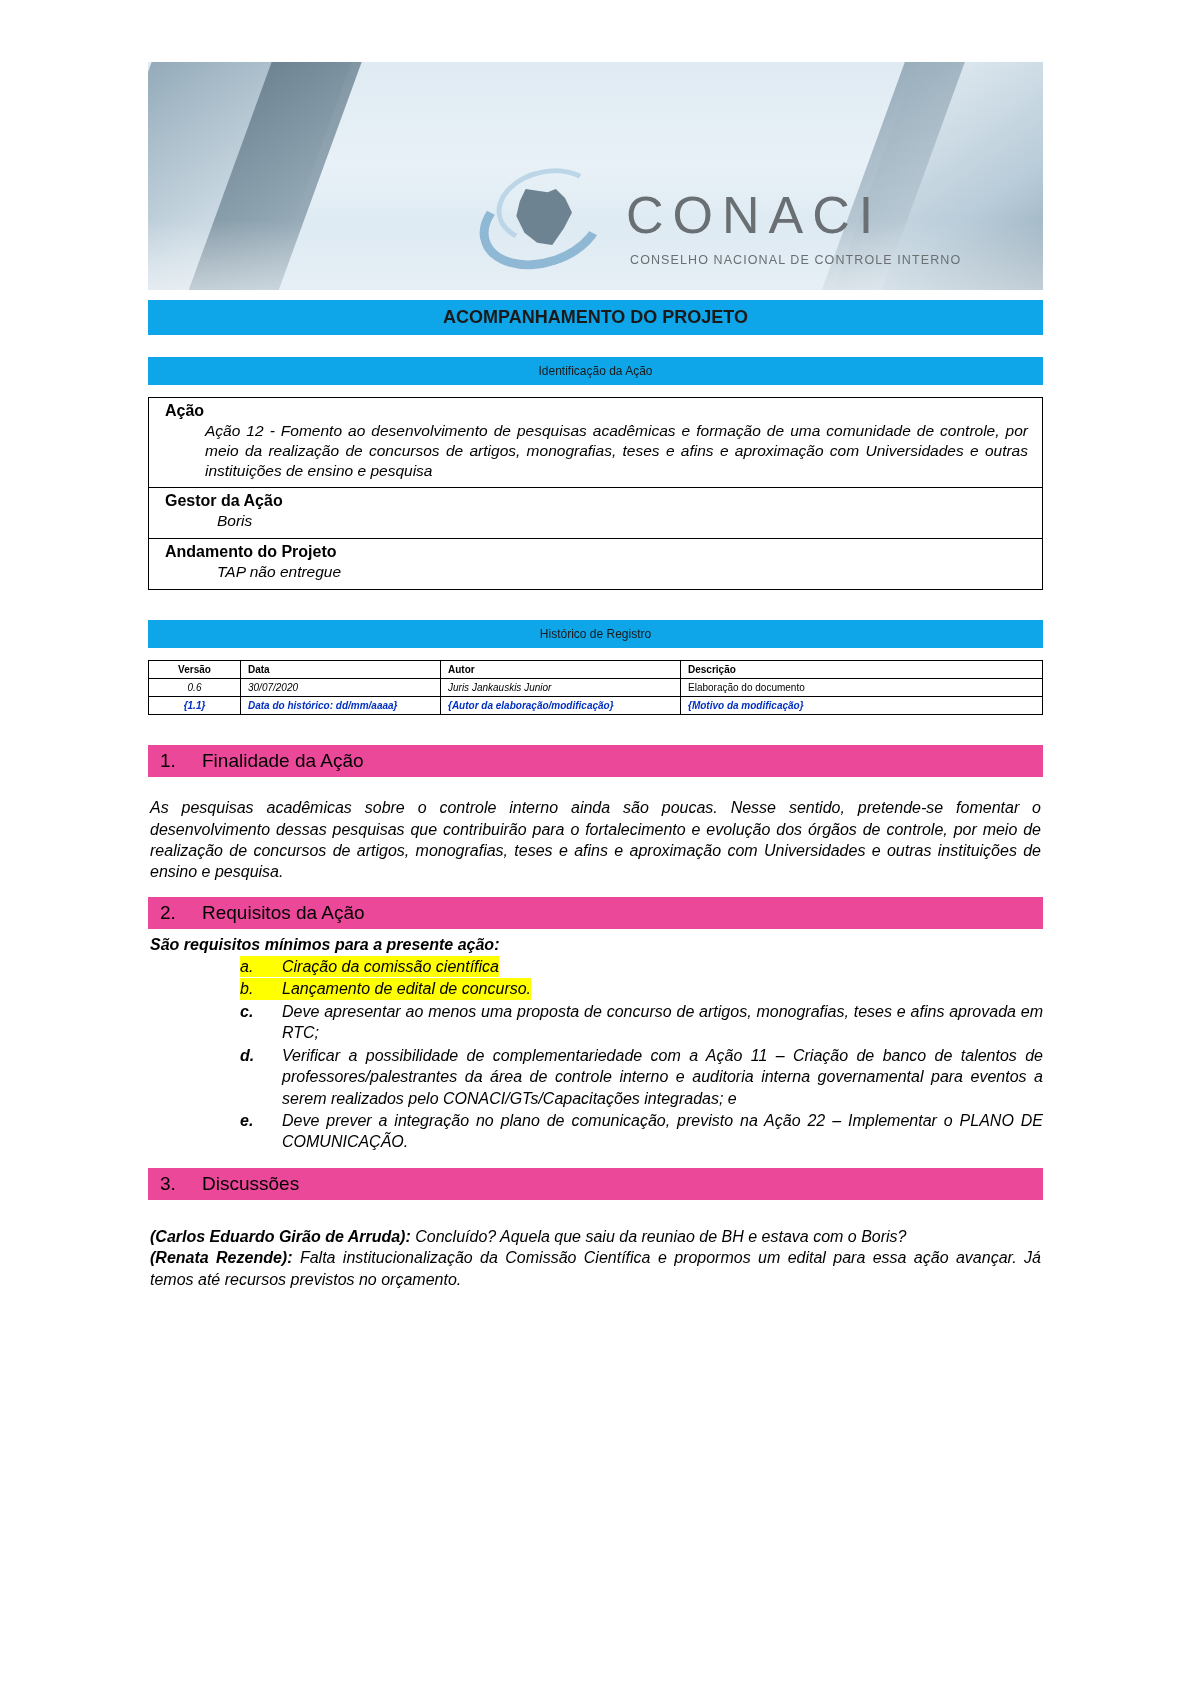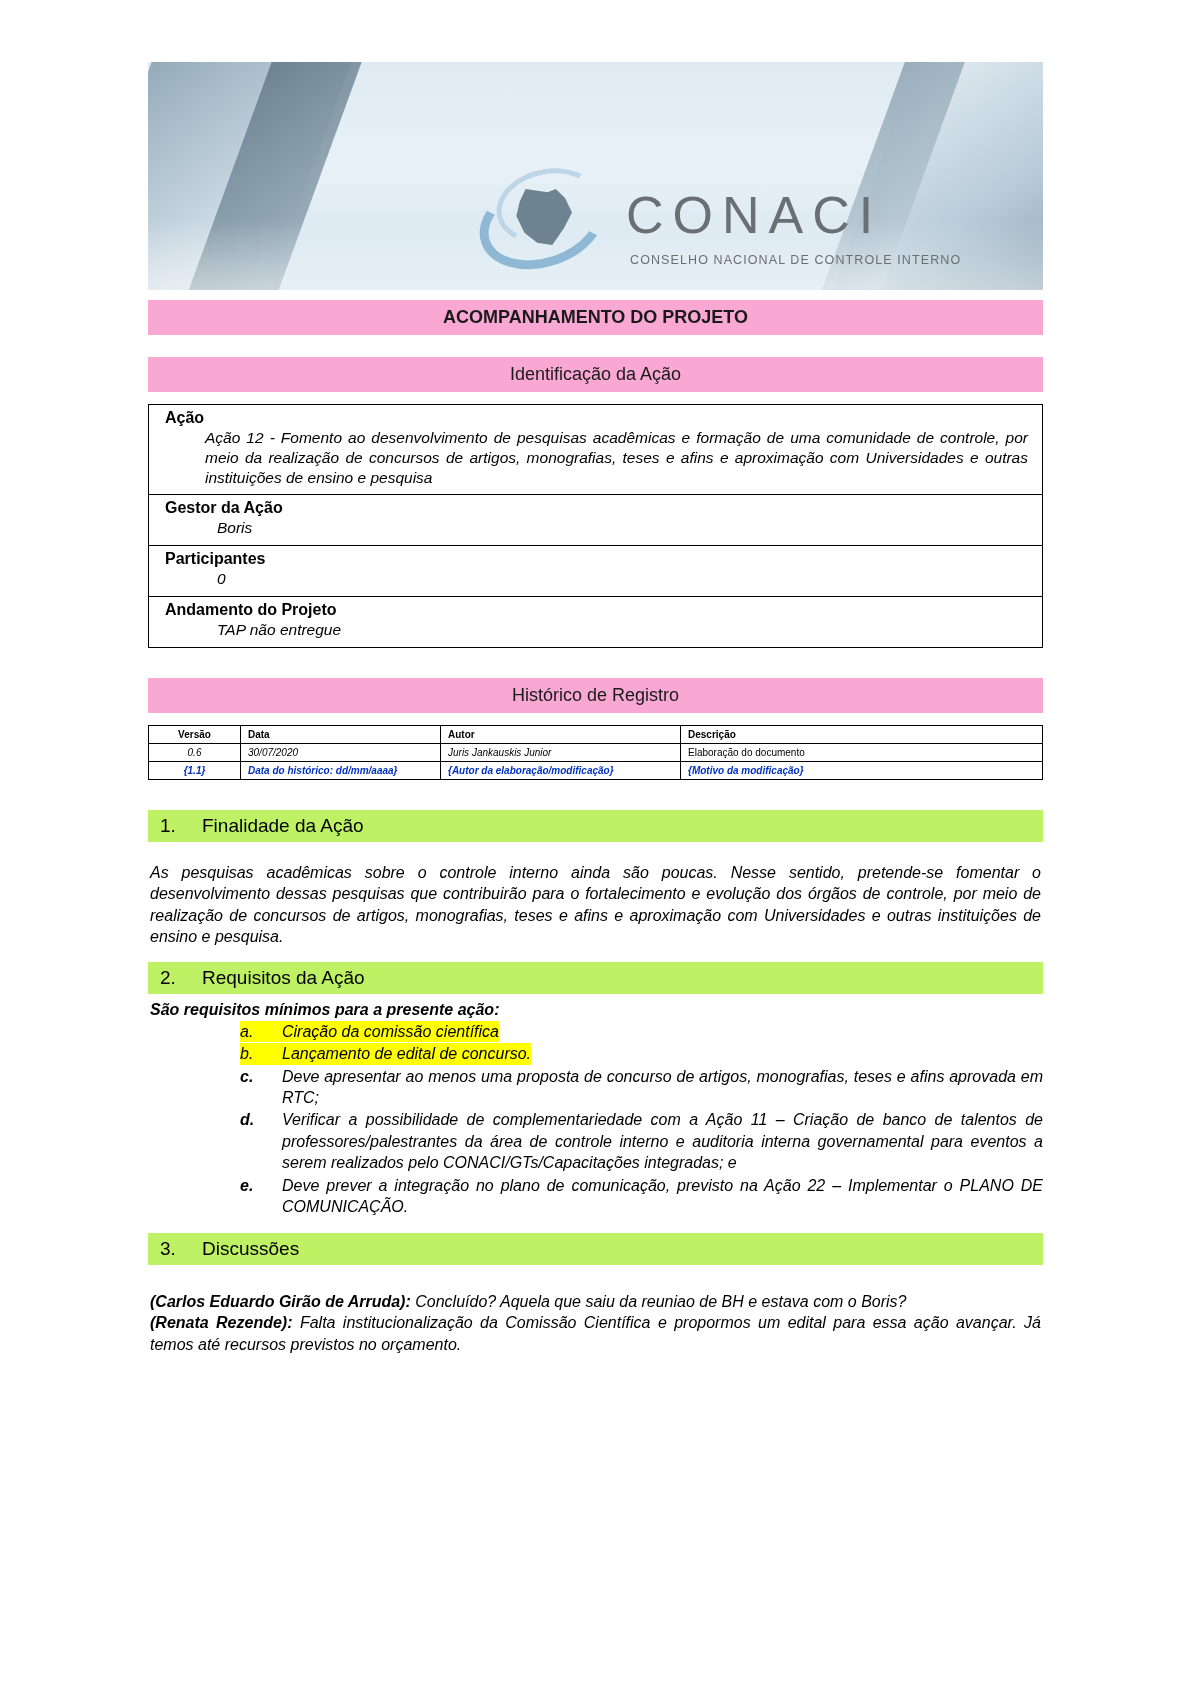--- a/index.html
+++ b/index.html
@@ -98,27 +98,27 @@
   }
 
   
   .content {
     position: absolute;
     left: 148px; top: 300px;
     width: 895px;
   }
 
   .bar {
-    background: #f9a8d4;
+    background: #0ea5e9;
     color: #1a1a1a;
     font-size: 17.5px;
     padding: 7px 0;
   }
   .bar.center { text-align: center; font-weight: bold; font-size: 18px; }
-  .bar.center-normal { text-align: center; font-weight: normal; font-size: 18px; }
+  .bar.center-normal { text-align: center; font-weight: normal; font-size: 12px; }
   .spacer-14 { height: 14px; }
   .spacer-20 { height: 22px; }
   .spacer-28 { height: 30px; }
 
   
   table.ident {
     width: 100%;
     border-collapse: collapse;
     border: 1.6px solid #000;
     margin-top: 12px;
@@ -153,21 +153,21 @@
   table.hist td.it { font-style: italic; }
   table.hist tr.placeholder td {
     color: #0030c0; font-style: italic; font-weight: bold;
   }
   .col-v { width: 92px; }
   .col-d { width: 200px; }
   .col-a { width: 240px; }
 
   
   .sec-head {
-    background: #bef264;
+    background: #ec4899;
     font-size: 19px;
     padding: 5px 0 5px 12px;
   }
   .sec-head .num { display: inline-block; width: 42px; }
   .body-par {
     font-style: italic; font-size: 16px; line-height: 1.34;
     text-align: justify; margin: 20px 2px 0 2px;
   }
   .body-intro {
     font-style: italic; font-weight: bold; font-size: 16px;
@@ -253,26 +253,20 @@
         </td>
       </tr>
       <tr>
         <td>
           <div class="lbl">Gestor da Ação</div>
           <div class="val small-ind">Boris</div>
         </td>
       </tr>
       <tr>
         <td>
-          <div class="lbl">Participantes</div>
-          <div class="val small-ind">0</div>
-        </td>
-      </tr>
-      <tr>
-        <td>
           <div class="lbl">Andamento do Projeto</div>
           <div class="val small-ind">TAP não entregue</div>
         </td>
       </tr>
     </tbody>
       </table>
 
     <div class="spacer-28"></div>
 
     <div class="bar center-normal">Histórico de Registro</div>

